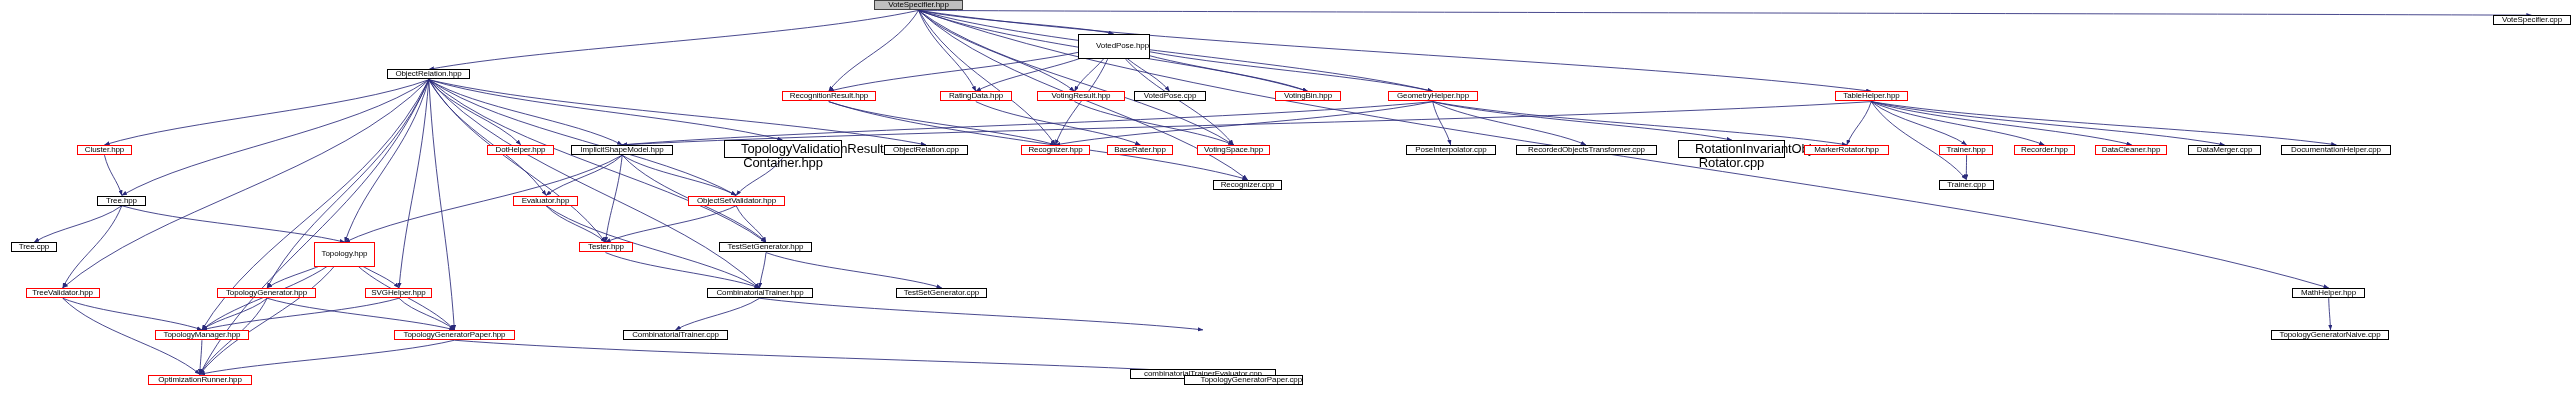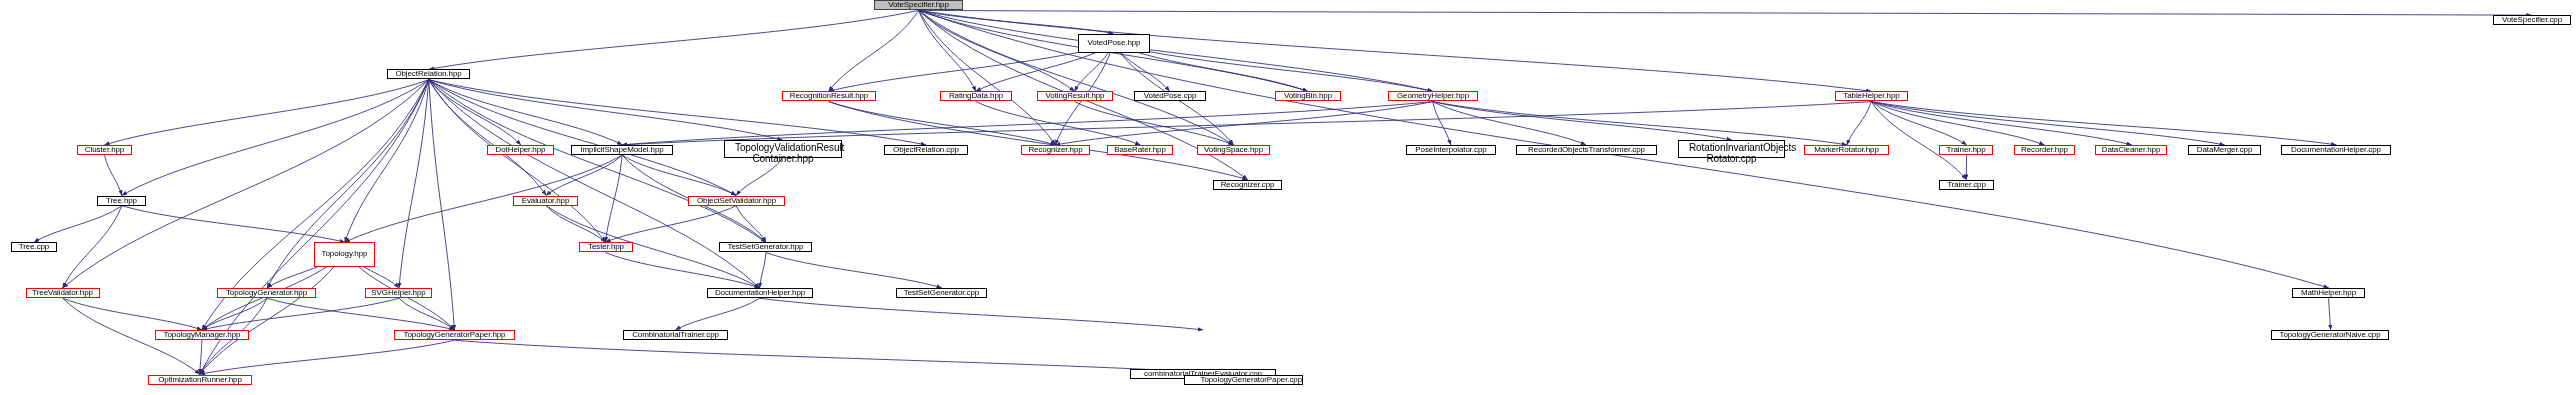--- a/index.html
+++ b/index.html
@@ -23,21 +23,21 @@
     border:0.6px solid #000000;
     color:#000000;
     font-size:8px;
     line-height:1.12;
     white-space:nowrap;
     letter-spacing:-0.1px;
     z-index:5;
   }
   .node.red{border-color:#ff0000;}
   .node.root{background:#bfbfbf;border-color:#404040;}
-  .node.two-line{white-space:normal;padding:0 10px;font-size:10px;}
+  .node.two-line{white-space:normal;padding:0 16px;font-size:13px;}
 </style>
 </head>
 <body>
 
 <div id="graph">
   <svg id="edges" viewBox="0 0 4229 649" preserveAspectRatio="none" aria-hidden="true">
     <defs>
       <marker id="arrow" markerWidth="9" markerHeight="7" refX="8.5" refY="3.5" orient="auto" markerUnits="userSpaceOnUse">
         <path d="M0,0 L9,3.5 L0,7 z" fill="#2a2a7a"></path>
       </marker>
@@ -137,33 +137,33 @@
         <path d="M746,559 C641.5,584.2 432.5,593.72 328,615" marker-end="url(#arrow)"></path>
         <path d="M746,559 C1067,584.2 1709,593.72 2030,615" marker-end="url(#arrow)"></path>
       </g>
   </svg>
 <div class="node root" style="left: 874px; top: 0px; width: 89px; height: 10.4px;">
       <span>VoteSpecifier.hpp</span>
     </div>
     <div class="node" style="left: 2493px; top: 15px; width: 78px; height: 10.4px;">
       <span>VoteSpecifier.cpp</span>
     </div>
-    <div class="node" style="left: 1078px; top: 34px; width: 72px; height: 19px;">
+    <div class="node" style="left: 1078px; top: 34px; width: 72px; height: 25px; justify-content: flex-end;">
       <span>VotedPose.hpp</span>
     </div>
     <div class="node" style="left: 387px; top: 69px; width: 83px; height: 10.4px;">
       <span>ObjectRelation.hpp</span>
     </div>
     <div class="node red" style="left: 782px; top: 91px; width: 94px; height: 10.4px;">
       <span>RecognitionResult.hpp</span>
     </div>
     <div class="node red" style="left: 940px; top: 91px; width: 72px; height: 10.4px;">
       <span>RatingData.hpp</span>
     </div>
-    <div class="node red" style="left: 1037px; top: 91px; width: 76px; height: 10.4px;">
+    <div class="node red" style="left: 1037px; top: 91px; width: 88px; height: 10.4px;">
       <span>VotingResult.hpp</span>
     </div>
     <div class="node" style="left: 1134px; top: 91px; width: 72px; height: 10.4px;">
       <span>VotedPose.cpp</span>
     </div>
     <div class="node red" style="left: 1275px; top: 91px; width: 66px; height: 10.4px;">
       <span>VotingBin.hpp</span>
     </div>
     <div class="node red" style="left: 1388px; top: 91px; width: 90px; height: 10.4px;">
       <span>GeometryHelper.hpp</span>
@@ -248,21 +248,21 @@
     <div class="node red" style="left: 25.6px; top: 288px; width: 74px; height: 10.4px;">
       <span>TreeValidator.hpp</span>
     </div>
     <div class="node red" style="left: 217px; top: 288px; width: 99px; height: 10.4px;">
       <span>TopologyGenerator.hpp</span>
     </div>
     <div class="node red" style="left: 365px; top: 288px; width: 67px; height: 10.4px;">
       <span>SVGHelper.hpp</span>
     </div>
     <div class="node" style="left: 707px; top: 288px; width: 106px; height: 10.4px;">
-      <span>DocumentationHelper.hpp</span>
+      <span>CombinatorialTrainer.hpp</span>
     </div>
     <div class="node" style="left: 896px; top: 288px; width: 91px; height: 10.4px;">
       <span>TestSetGenerator.cpp</span>
     </div>
     <div class="node" style="left: 2292px; top: 288px; width: 73px; height: 10.4px;">
       <span>MathHelper.hpp</span>
     </div>
     <div class="node red" style="left: 155px; top: 330px; width: 94px; height: 10.4px;">
       <span>TopologyManager.hpp</span>
     </div>

